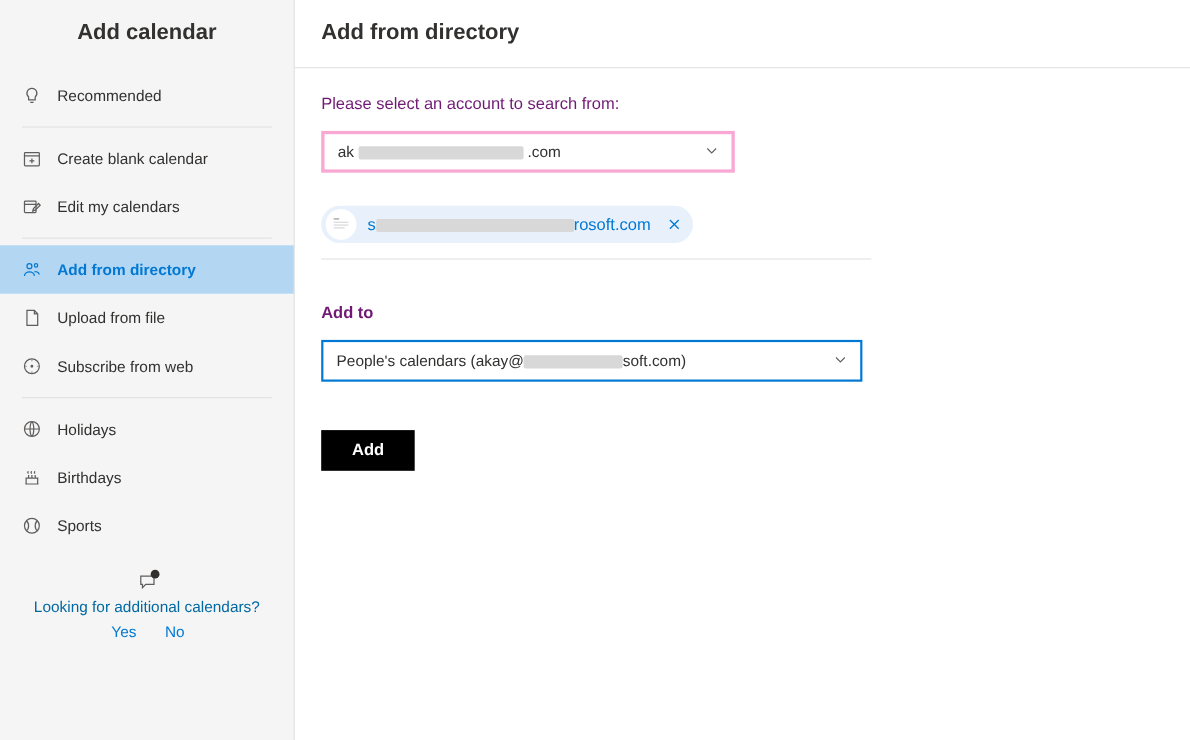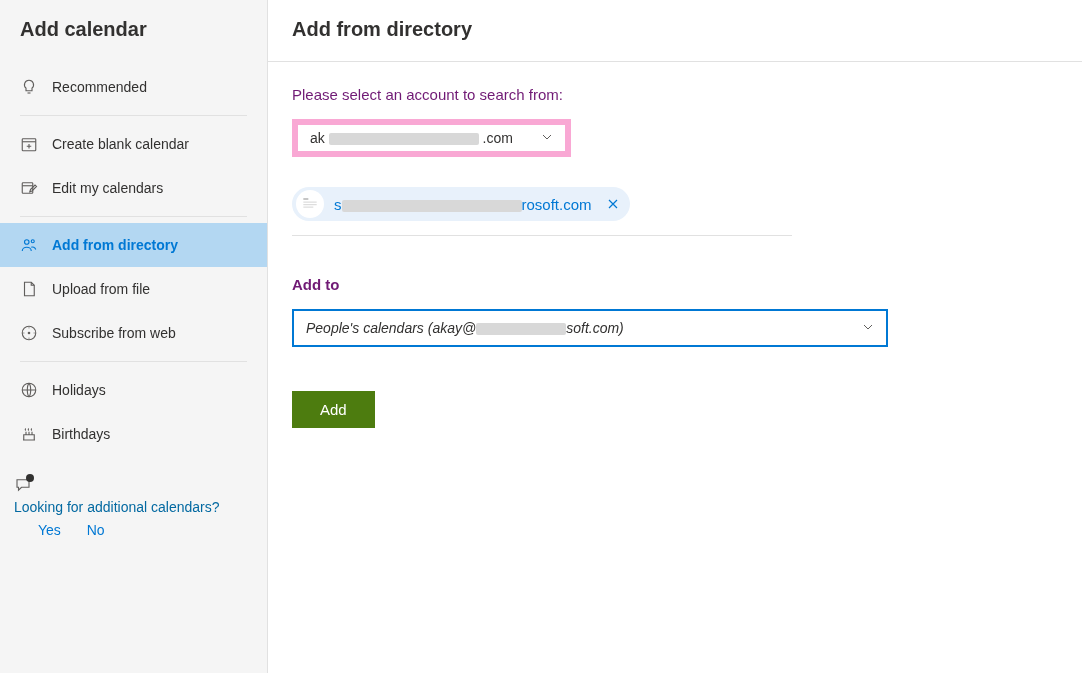--- a/index.html
+++ b/index.html
@@ -17,20 +17,21 @@
       display: flex;
       overflow: hidden;
     }
     .sidebar {
       width: 268px;
       background: #f5f5f5;
       border-right: 1px solid #e1e1e1;
       display: flex;
       flex-direction: column;
       padding-top: 18px;
+      text-align: center;
     }
     .sidebar-title {
       font-size: 20px;
       font-weight: 600;
       color: #323130;
       padding: 0 20px 24px 20px;
     }
     .sidebar-group {
       padding: 0;
     }
@@ -120,32 +121,31 @@
       font-size: 15px;
       margin-bottom: 16px;
     }
     .field-label.bold {
       font-weight: 600;
     }
     .select-box {
       display: flex;
       align-items: center;
       justify-content: space-between;
-      border: 6px solid #f9a8d4;
+      border: 3px solid #f9a8d4;
       height: 38px;
       padding: 0 12px;
-      width: 279px;
+      width: 376px;
       margin-bottom: 30px;
       cursor: pointer;
       background: #fff;
     }
     .select-box.wide {
-      width: 596px;
+      width: 492px;
       border: 2px solid #0078d4;
-      font-style: italic;
     }
     .select-box .text {
       color: #323130;
       white-space: nowrap;
       overflow: hidden;
     }
     .select-box .chevron svg {
       width: 12px;
       height: 12px;
     }
@@ -189,25 +189,25 @@
       margin-right: 14px;
       white-space: nowrap;
     }
     .chip .remove {
       color: #0078d4;
       cursor: pointer;
       display: inline-flex;
     }
     .chip .remove svg { width: 14px; height: 14px; }
     .add-button {
-      background: #4d7c0f;
+      background: #000000;
       color: #fff;
       border: none;
       font-size: 15px;
-      font-weight: 400;
+      font-weight: 700;
       padding: 10px 28px;
       cursor: pointer;
       margin-top: 14px;
       text-align: right;
     }
     .redact {
       display: inline-block;
       background: #d8d8d8;
       color: transparent;
       border-radius: 2px;
@@ -301,20 +301,29 @@
       </span>
       <span>Holidays</span>
     </div>
     <div class="sidebar-item">
       <span class="icon">
         <svg viewBox="0 0 24 24" fill="none" stroke="#605e5c" stroke-width="1.5">
             <path d="M4 20h16M5 20v-7h14v7M8 13V9M12 13V9M16 13V9M8 7a1 1 0 1 1 0-2M12 7a1 1 0 1 1 0-2M16 7a1 1 0 1 1 0-2"></path>
           </svg>
       </span>
       <span>Birthdays</span>
+    </div>
+    <div class="sidebar-item">
+      <span class="icon">
+        <svg viewBox="0 0 24 24" fill="none" stroke="#605e5c" stroke-width="1.5">
+            <circle cx="12" cy="12" r="9"></circle>
+            <path d="M5 6c4 2 4 10 0 12M19 6c-4 2-4 10 0 12"></path>
+          </svg>
+      </span>
+      <span>Sports</span>
     </div>
   </div>
 
   <div class="sidebar-footer">
     <span class="feedback-icon">
       <svg viewBox="0 0 24 24" fill="none" stroke="#605e5c" stroke-width="1.5">
           <path d="M4 5h16v10H10l-4 4v-4H4z"></path>
         </svg>
       <span class="feedback-dot"></span>
     </span>

